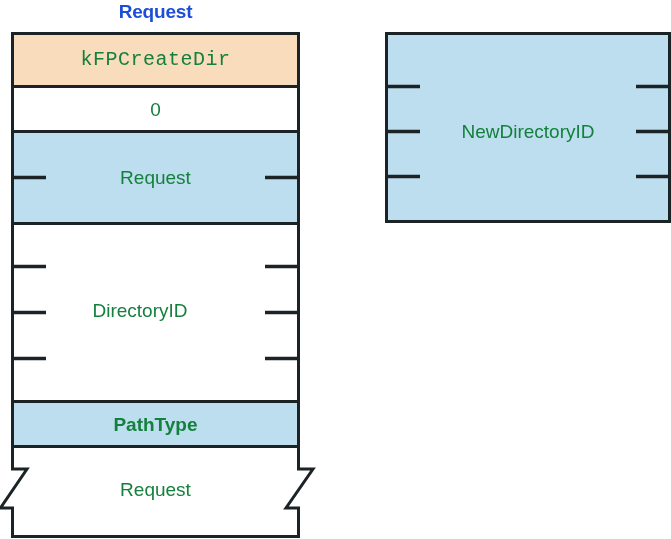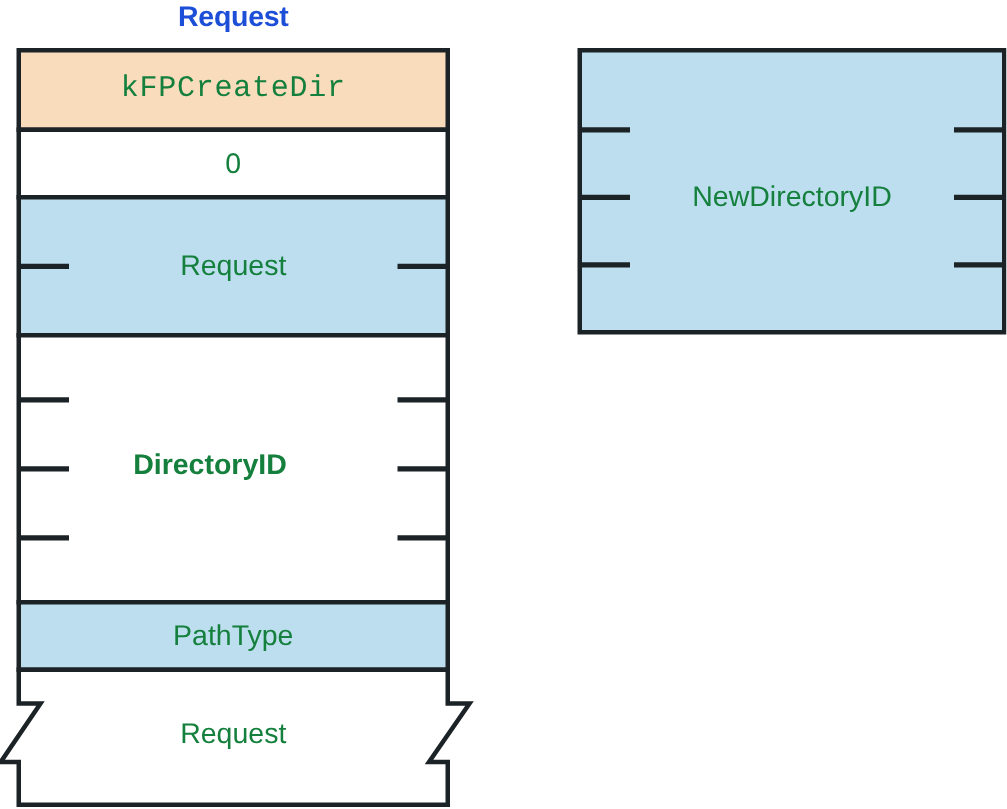--- a/index.html
+++ b/index.html
@@ -107,21 +107,21 @@
       <line x1="636" y1="176.5" x2="669" y2="176.5" stroke="#1c2327" stroke-width="3.5"></line>
     </g>
   </svg>
 
   <div class="field-label mono" style="left:12px; top:48px; width:287px;">kFPCreateDir</div>
 
   <div class="field-label" style="left:12px; top:99px; width:287px;">0</div>
 
   <div class="field-label" style="left:12px; top:167px; width:287px;">Request</div>
 
-  <div class="field-label" style="left:12px; top:300px; width:256px;font-weight:bold;">DirectoryID</div>
+  <div class="field-label" style="left:12px; top:300px; width:256px;">DirectoryID</div>
 
-  <div class="field-label" style="left:12px; top:414px; width:287px;">PathType</div>
+  <div class="field-label" style="left:12px; top:414px; width:287px;font-weight:bold;">PathType</div>
 
   <div class="field-label" style="left:12px; top:479px; width:287px;">Request</div>
 
   <div class="field-label" style="left:386px; top:121px; width:284px;">NewDirectoryID</div>
 
 </div>
 
 </body></html>

